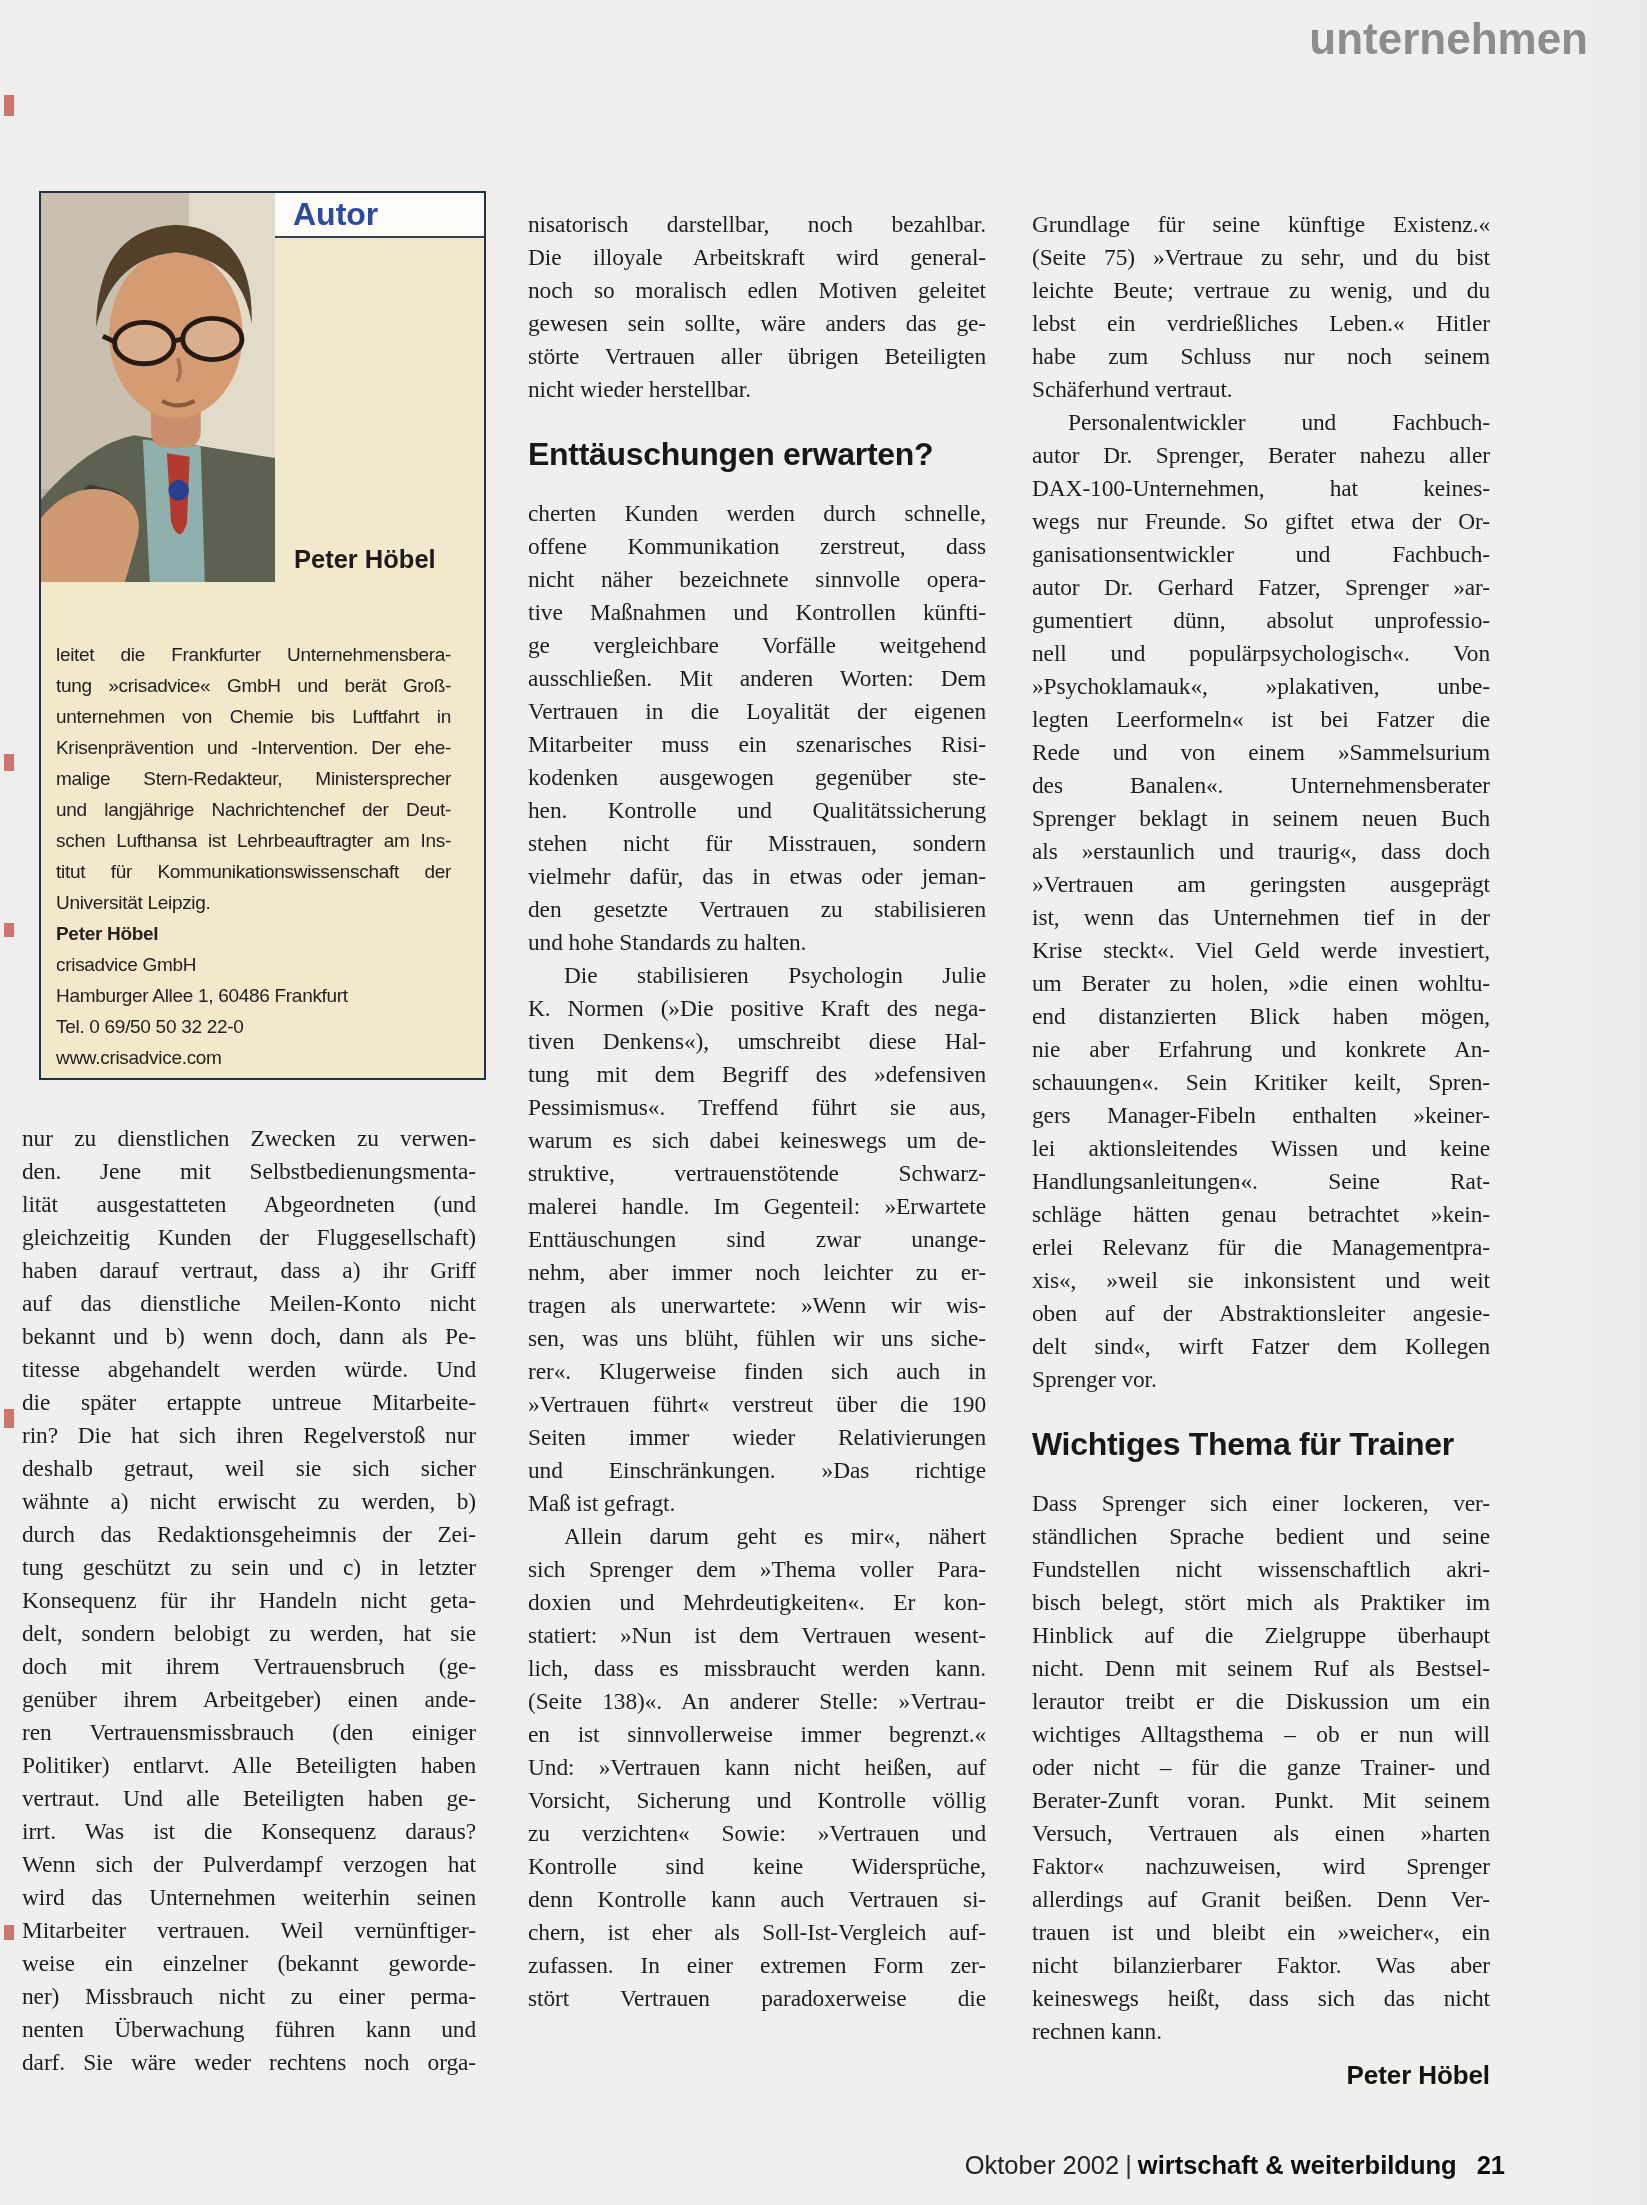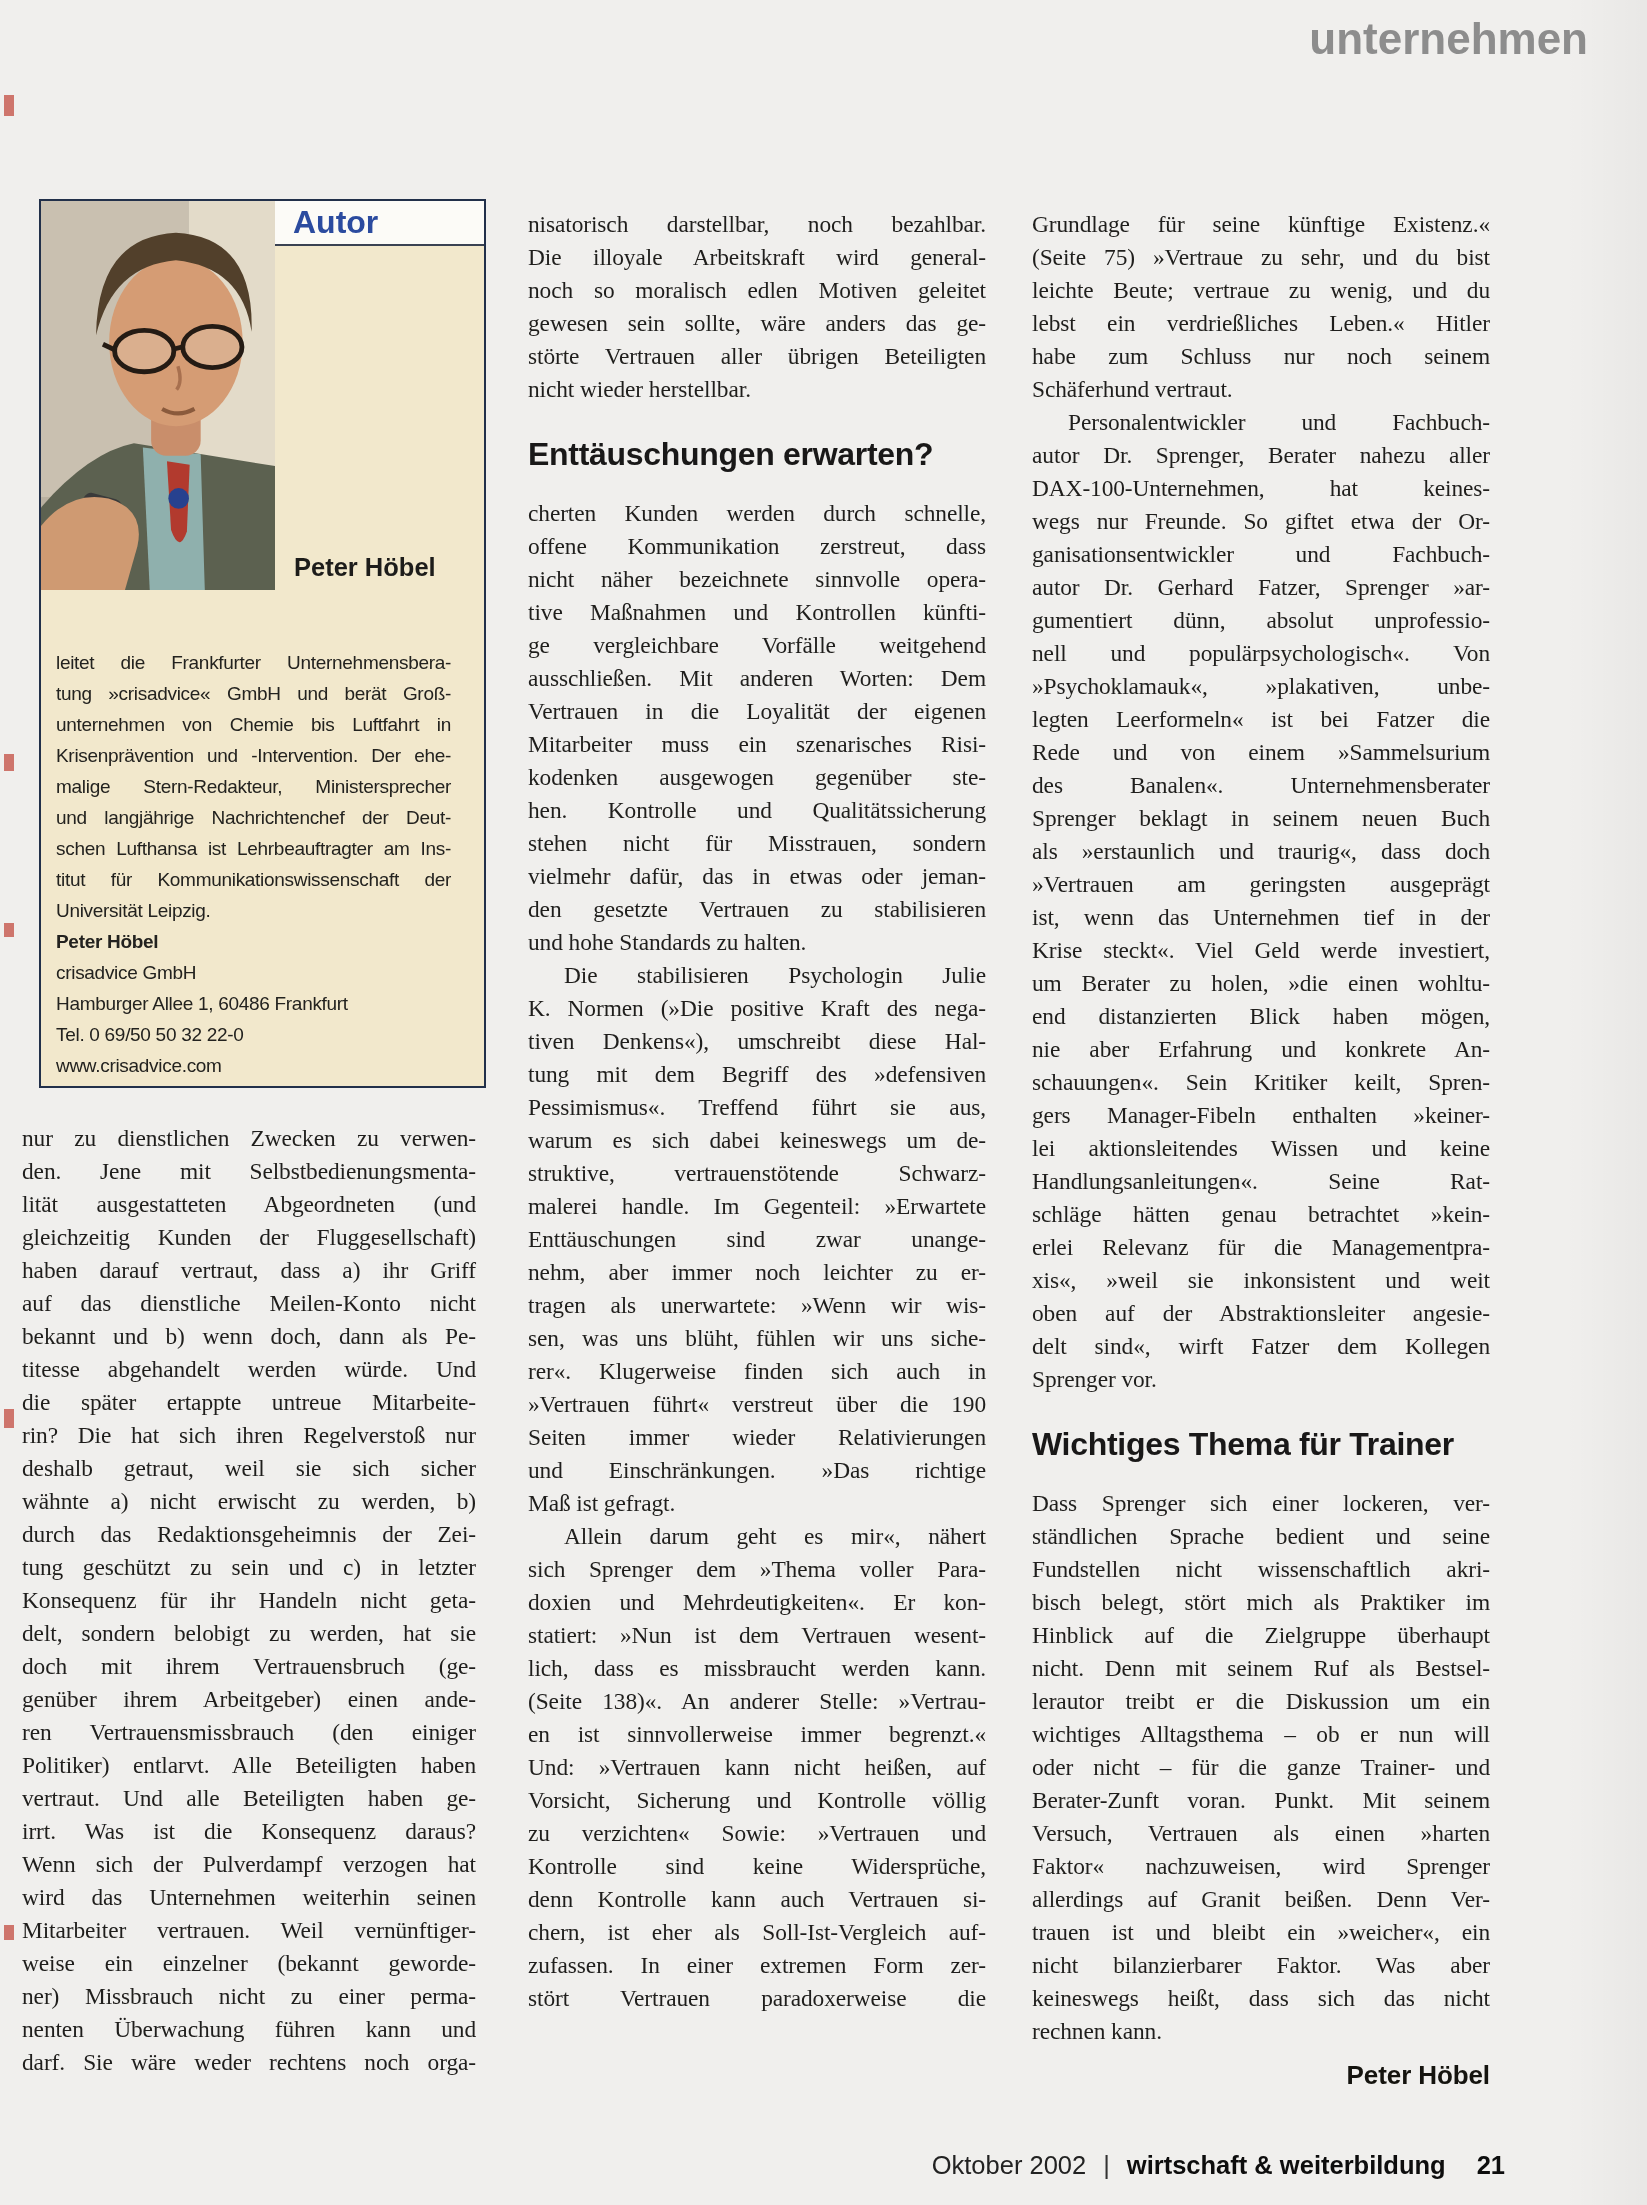--- a/index.html
+++ b/index.html
@@ -18,21 +18,21 @@
     pointer-events:none;
   }
   .section-header{
     position:absolute;top:13.8px;right:59px;
     font-family:"Liberation Sans",sans-serif;
     font-weight:700;font-size:44px;color:#8d8d8d;
   }
   
   .author-box{
     position:absolute;left:39px;top:191px;width:447px;height:889px;
-    background:#f2e8cc;border:2.1px solid #22304a;box-sizing:border-box;margin-top:8px;
+    background:#f2e8cc;border:2.1px solid #22304a;box-sizing:border-box;
   }
   .photo{position:absolute;left:0;top:0;width:234px;height:389px;overflow:hidden;background:#cfc6b6;}
   .photo svg{display:block;}
   .autor-bar{
     position:absolute;left:234px;top:0;right:0;height:45px;
     background:#fcfbf7;border-bottom:2.1px solid #3a4252;
     display:flex;align-items:center;box-sizing:border-box;
   }
   .autor-bar span{
     font-family:"Liberation Sans",sans-serif;font-weight:700;
@@ -69,21 +69,21 @@
     margin:32px 0 26px 0;
   }
   .signature{
     margin-top:11px;text-align:right;
     font-family:"Liberation Sans",sans-serif;font-weight:700;font-size:26px;color:#15140f;
   }
   
   .footer{
     position:absolute;top:2151px;right:142px;
     font-family:"Liberation Sans",sans-serif;font-size:25.5px;color:#222;
-    display:flex;align-items:baseline;gap:17px;white-space:nowrap;
+    display:flex;align-items:baseline;gap:6px;white-space:nowrap;
   }
   .footer .sep{font-weight:400;color:#333;}
   .footer .mag{font-weight:700;color:#0d0d0d;text-align:right;}
   .footer .pagenum{font-weight:700;color:#0d0d0d;margin-left:14px;}
   
   .scan-mark{position:absolute;left:4.1px;width:9.6px;background:#bf4234;opacity:.7;}
 </style>
 </head>
 <body>
 

